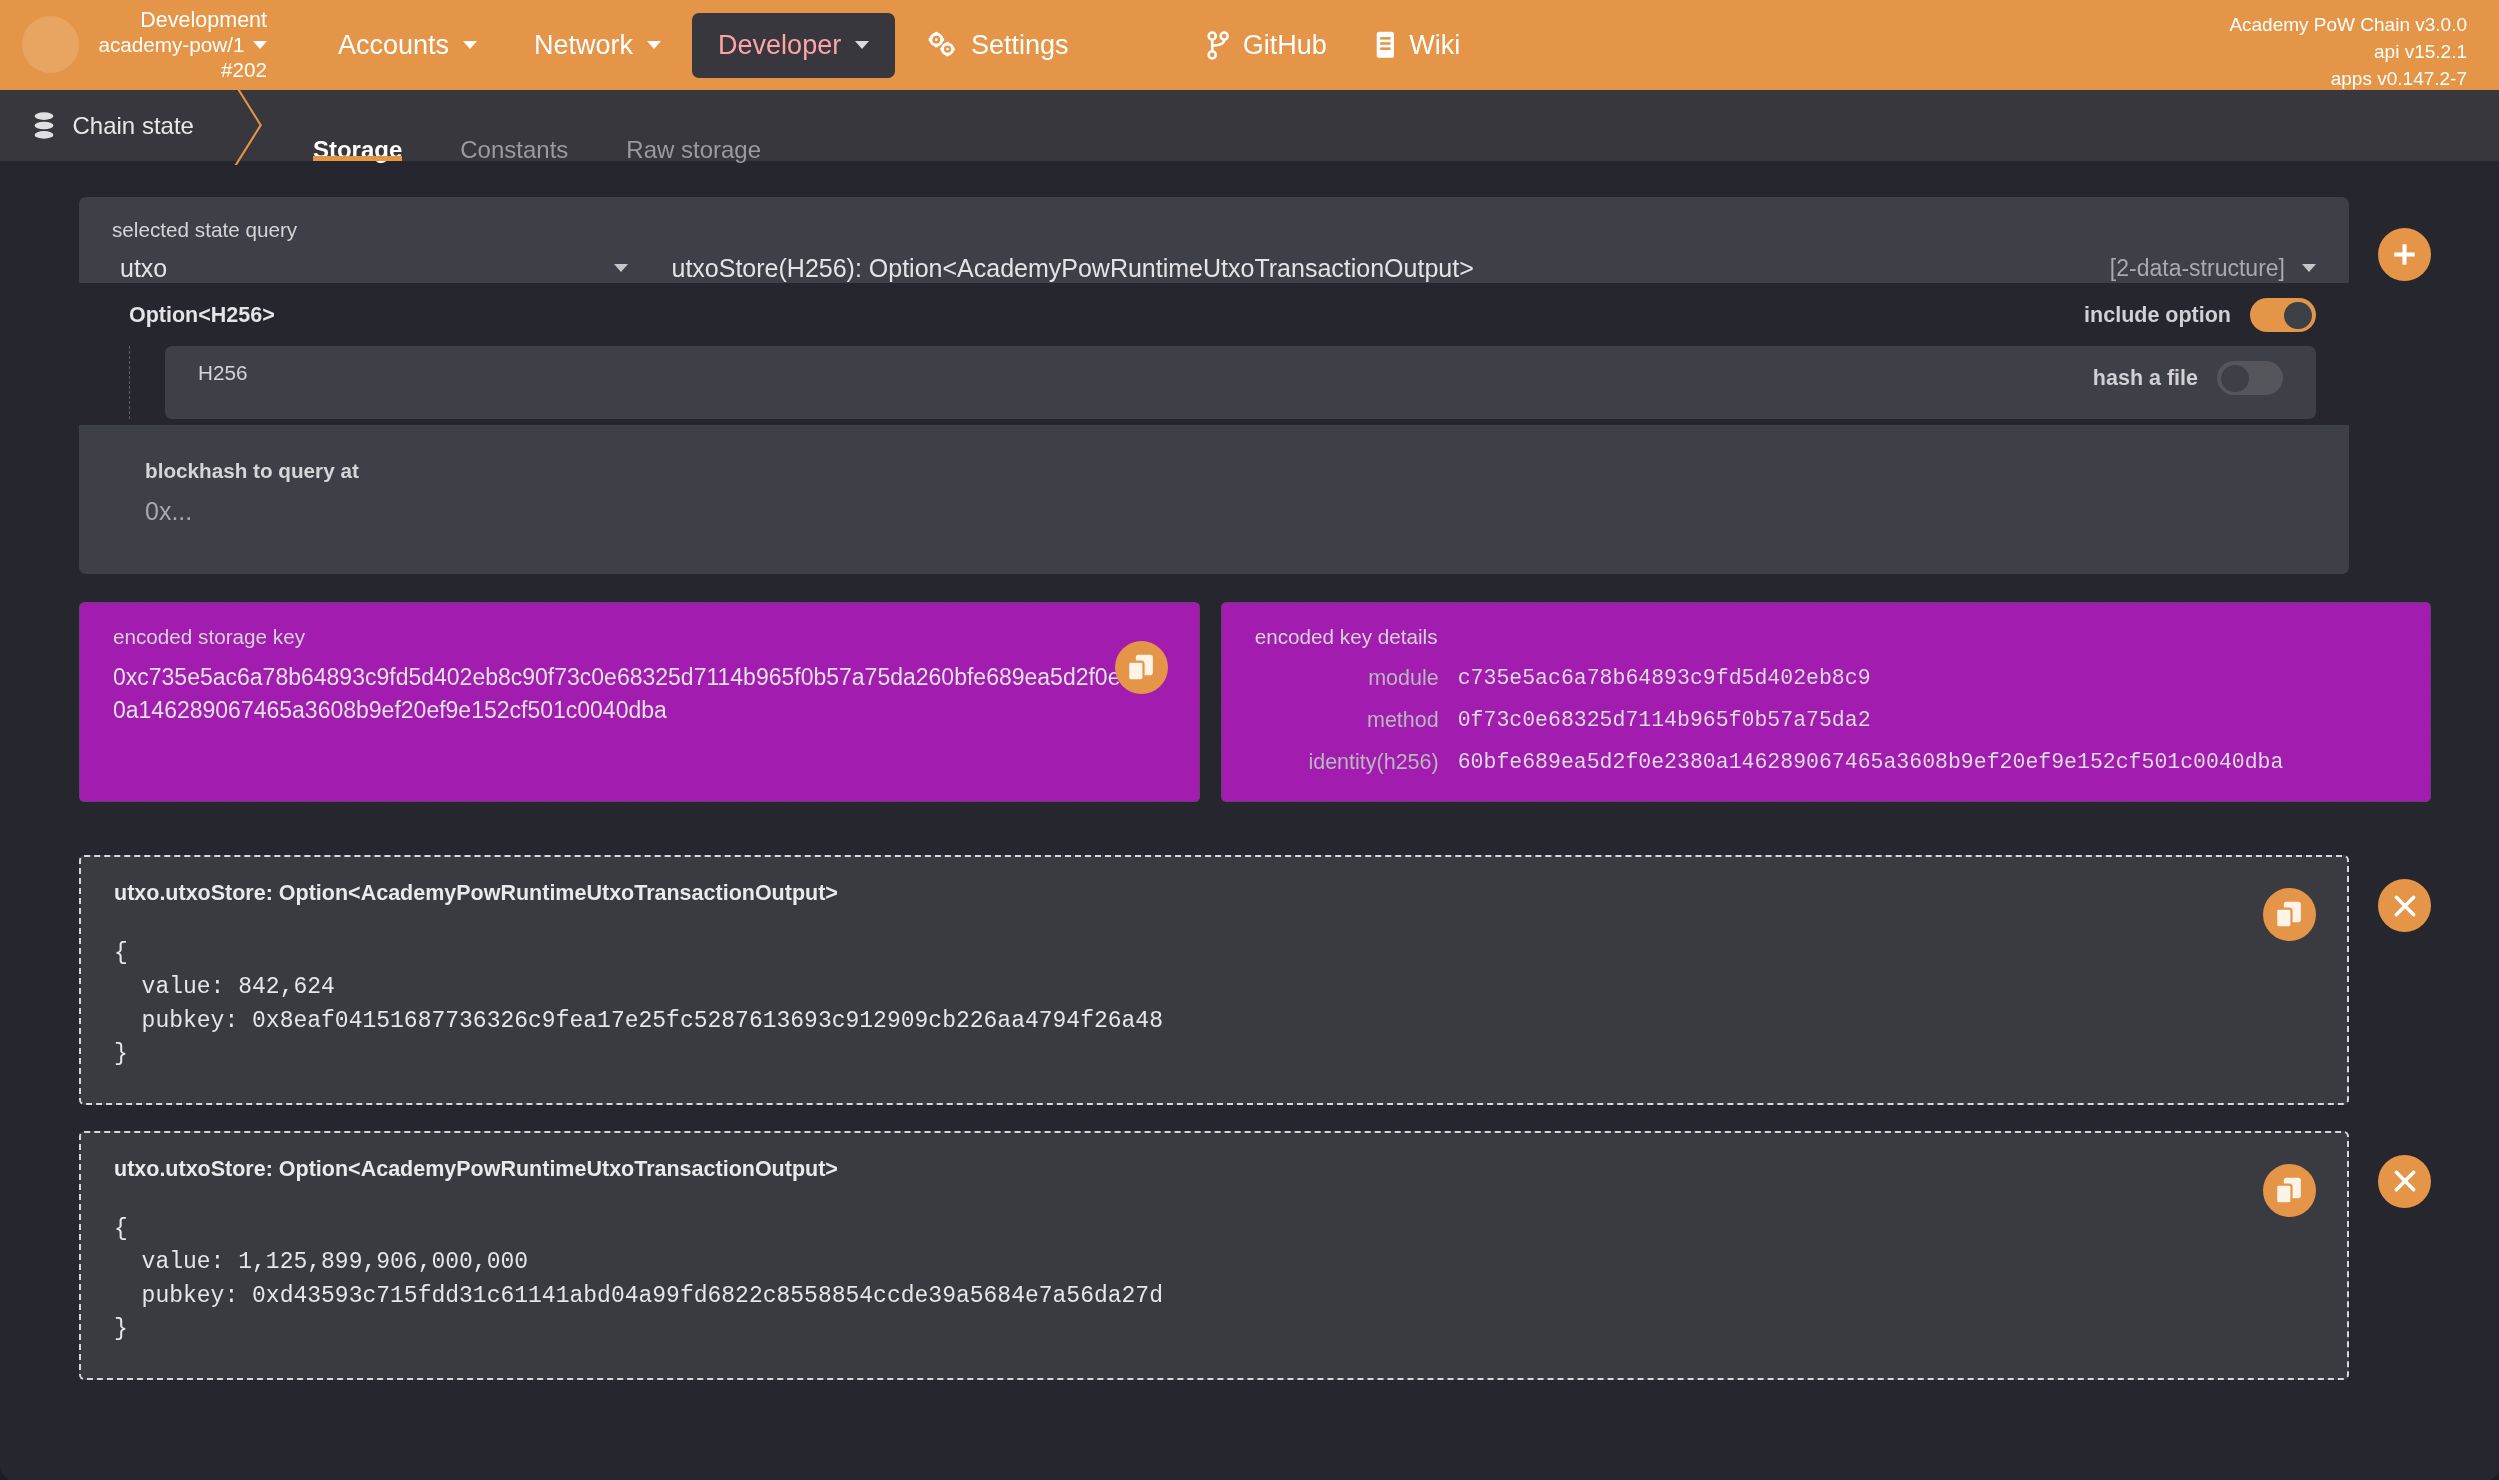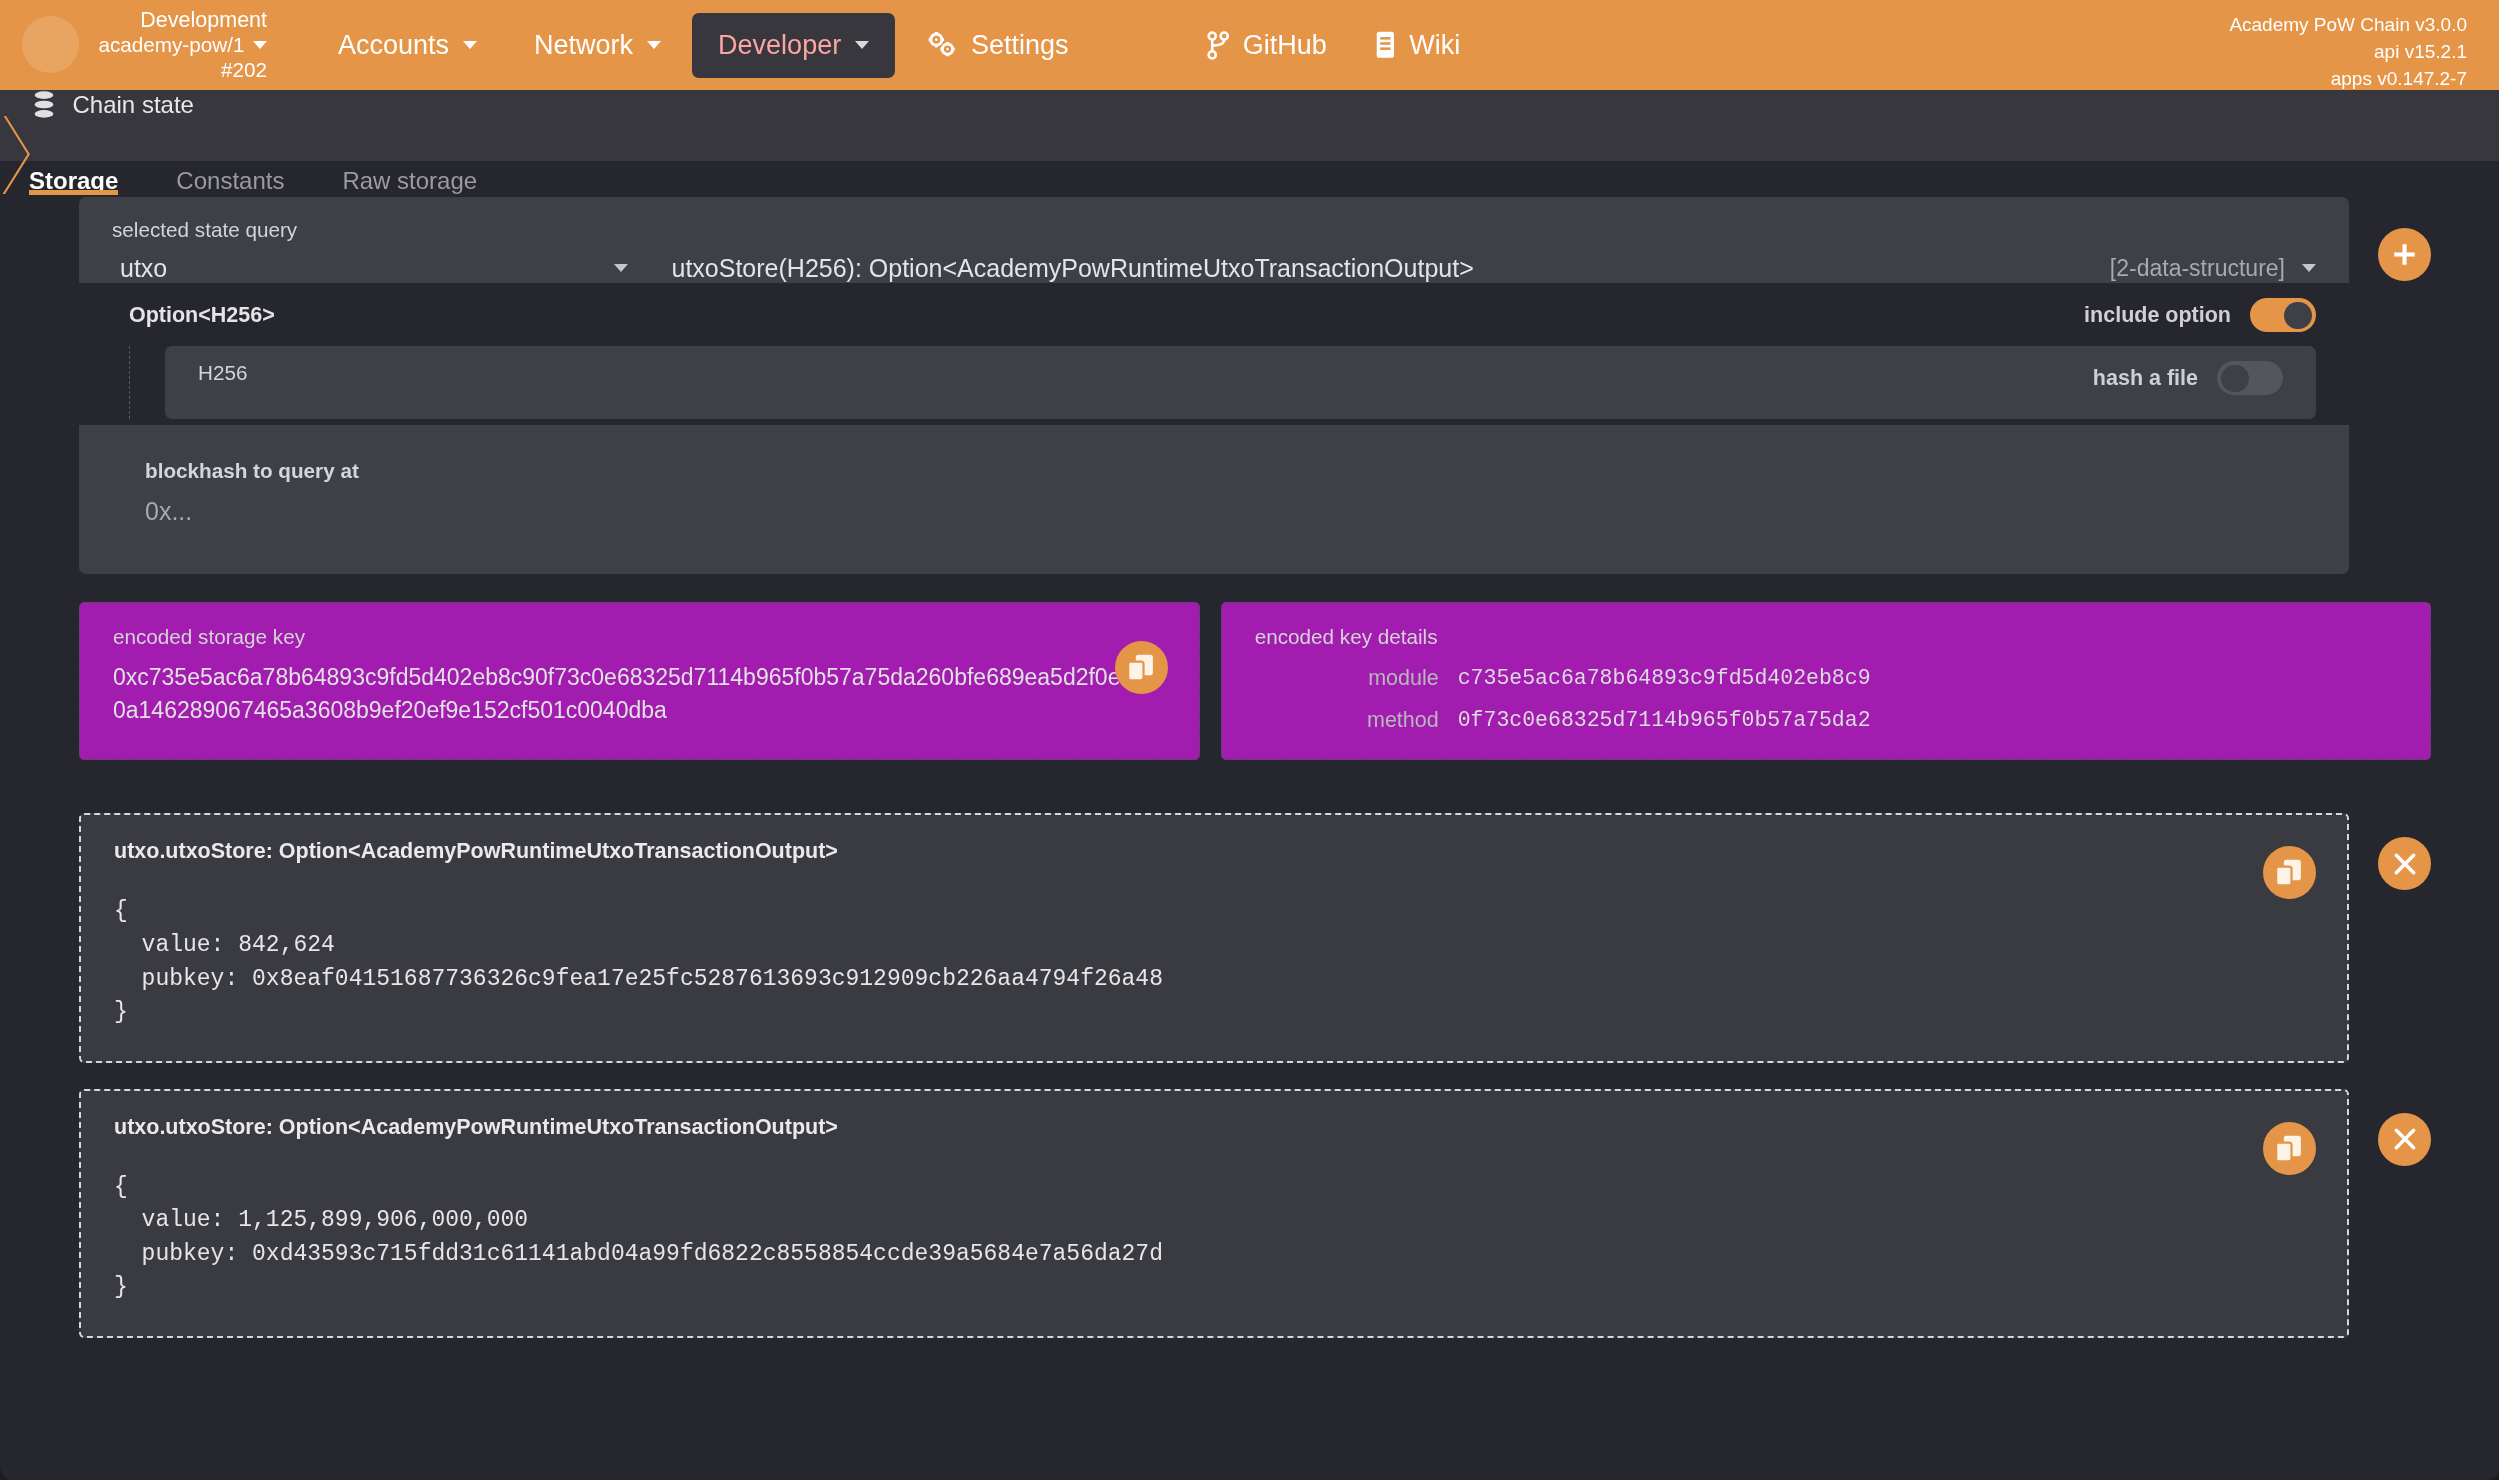--- a/index.html
+++ b/index.html
@@ -77,21 +77,20 @@
     text-align: right; color: #ffffff;
     font-size: 19px; line-height: 1.42;
   }
 
   
   .tabbar {
     height: 71px;
     background: #37373d;
     display: flex; align-items: stretch;
     position: relative;
-    flex-direction: column;
   }
   .section-label {
     display: flex; align-items: center; gap: 15.5px;
     padding: 0 38px 0 31px;
     color: #e8e8e8; font-size: 24px;
     position: relative;
   }
   .sep {
     width: 52px; position: relative;
   }
@@ -491,20 +490,24 @@
       <div class="dashed-card enc-details">
         <div class="lbl">encoded key details</div>
         <div class="kv">
           <div class="k">module</div>
           <div class="v">c735e5ac6a78b64893c9fd5d402eb8c9</div>
         </div>
         <div class="kv">
           <div class="k">method</div>
           <div class="v">0f73c0e68325d7114b965f0b57a75da2</div>
         </div>
+        <div class="kv">
+          <div class="k">identity(h256)</div>
+          <div class="v">60bfe689ea5d2f0e2380a146289067465a3608b9ef20ef9e152cf501c0040dba</div>
+        </div>
       </div>
     </div>
 
     <div class="results">
 
       <div class="result-row">
         <div class="result-card">
           <div class="result-title">utxo.utxoStore: Option&lt;AcademyPowRuntimeUtxoTransactionOutput&gt;</div>
           <div class="result-pre">{
   value: 842,624

